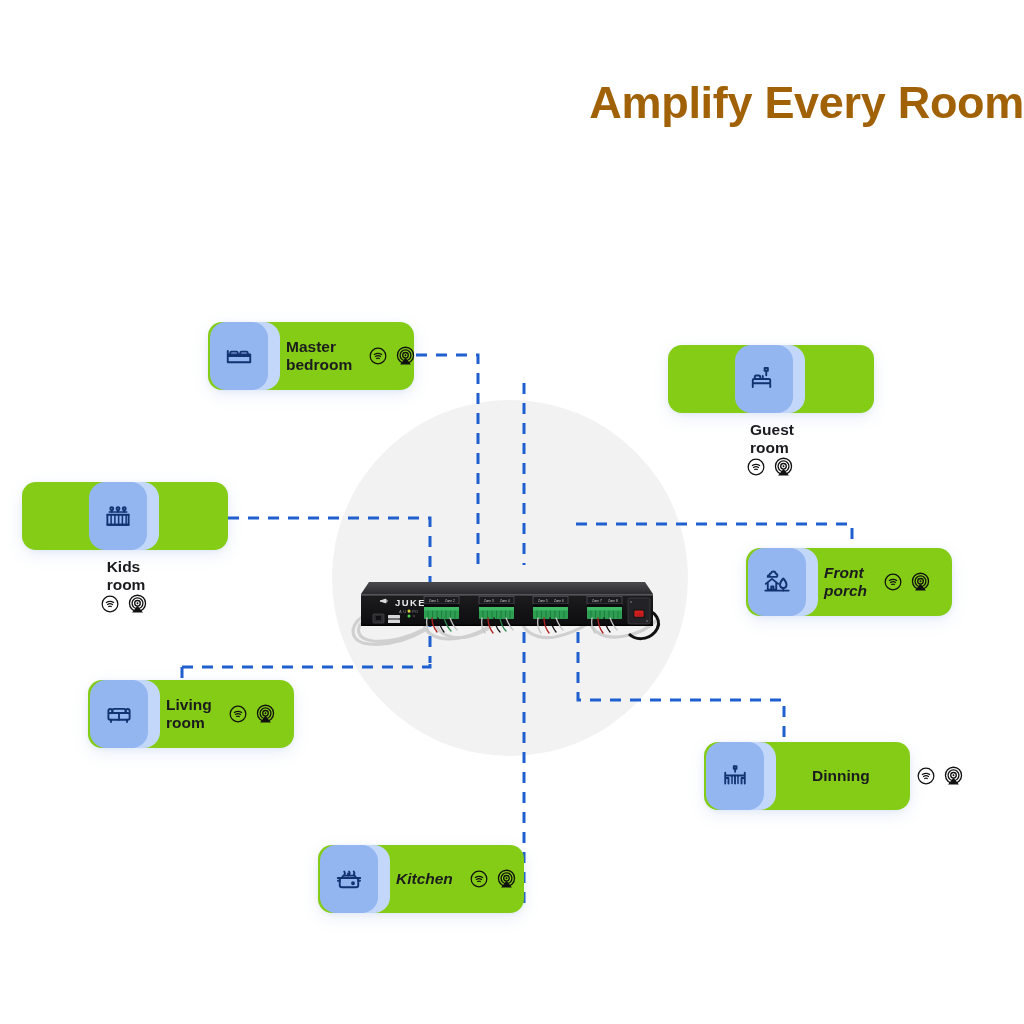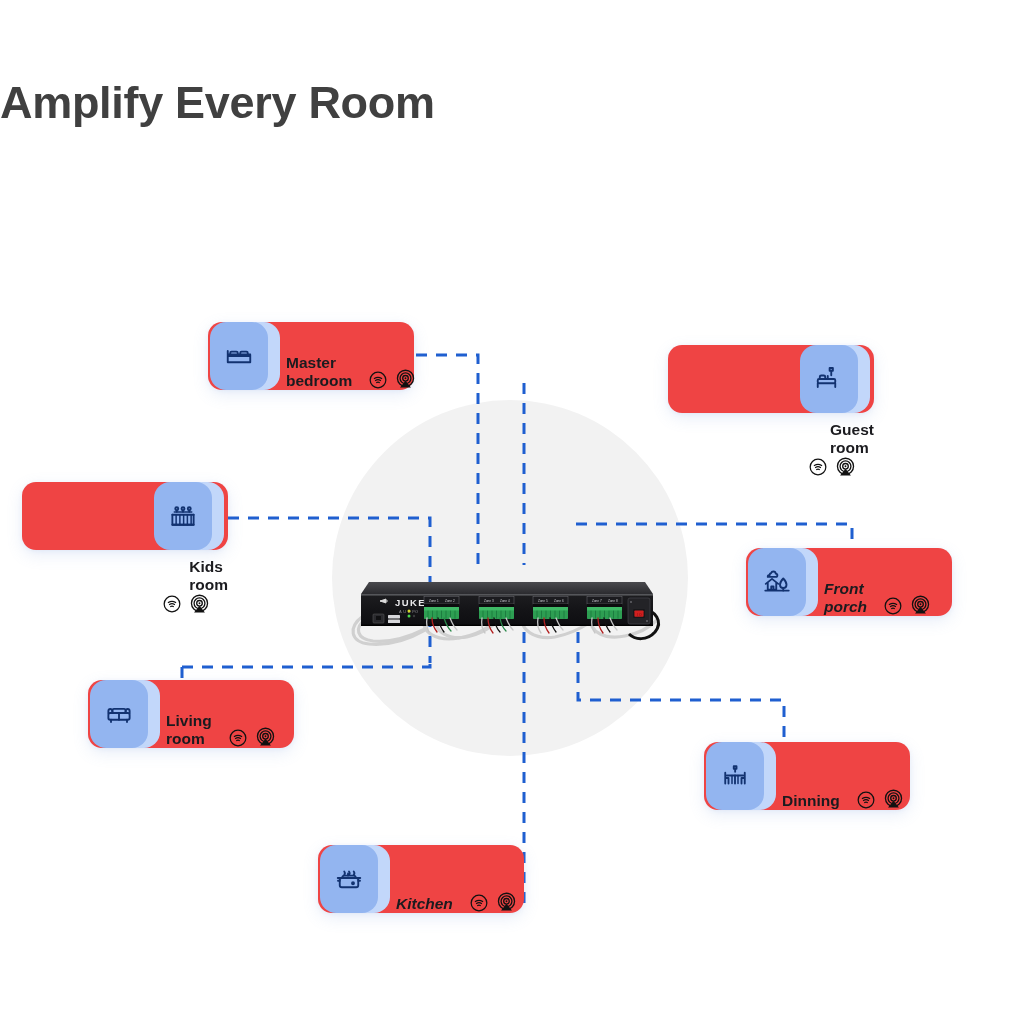--- a/index.html
+++ b/index.html
@@ -22,25 +22,25 @@
     width: 1024px;
     height: 1024px;
   }
 
   
   #page-title {
     position: absolute;
     left: 0;
     top: 78px;
     width: 1024px;
-    text-align: left;
+    text-align: right;
     font-size: 45px;
     font-weight: bold;
     letter-spacing: -0.3px;
-    color: #404040;
+    color: #a16207;
     line-height: 1.1;
   }
 
   
   #hub-circle {
     position: absolute;
     left: 332px;
     top: 400px;
     width: 356px;
     height: 356px;
@@ -64,22 +64,22 @@
     top: 572px;
     width: 320px;
     height: 78px;
   }
 
   
   .room-card {
     position: absolute;
     height: 68px;
     display: flex;
-    align-items: flex-end;
-    background: #ef4444;
+    align-items: center;
+    background: #84cc16;
     border-radius: 14px;
     box-shadow: 0 5px 16px rgba(110, 150, 220, 0.16),
                 0 1px 4px rgba(110, 150, 220, 0.10);
   }
   .icon-wrap {
     position: relative;
     width: 76px;
     height: 68px;
     flex: 0 0 76px;
   }
@@ -461,21 +461,21 @@
           <svg width="21" height="21" viewBox="0 0 24 24">
             <circle cx="12" cy="10.6" r="9.2" fill="none" stroke="#111" stroke-width="1.5"></circle>
             <circle cx="12" cy="10.6" r="6.2" fill="none" stroke="#111" stroke-width="1.5"></circle>
             <circle cx="12" cy="10.6" r="3.2" fill="none" stroke="#111" stroke-width="1.5"></circle>
             <circle cx="12" cy="10.6" r="1.1" fill="#111"></circle>
             <path d="M12 13.4 18.2 21H5.8z" fill="#111"></path>
           </svg>
         </div>
         <div style="flex: 1 1 auto;"></div>
       </div>
-      <div class="room-card" style="left: 704px; top: 742px; width: 206px;">
+      <div class="room-card" style="left: 704px; top: 742px; width: 206px; gap: 30px;">
         <div class="icon-wrap">
           <div class="icon-ghost"></div>
           <div class="icon-block">
             <svg width="30" height="30" viewBox="0 0 24 24" fill="none" stroke="#123270" stroke-width="1.5" stroke-linecap="round" stroke-linejoin="round">
               <path d="M11 4.2h2.2v2H11z"></path>
               <path d="M12.1 6.2v2.4"></path>
               <path d="M5.4 11.6h13.2"></path>
               <path d="M12 11.6v6.4"></path>
               <path d="M9.6 18v-6.4M14.4 18v-6.4" stroke-width="1.2"></path>
               <path d="M4.2 9.4V18M4.2 13.6h2.6v4.4"></path>

